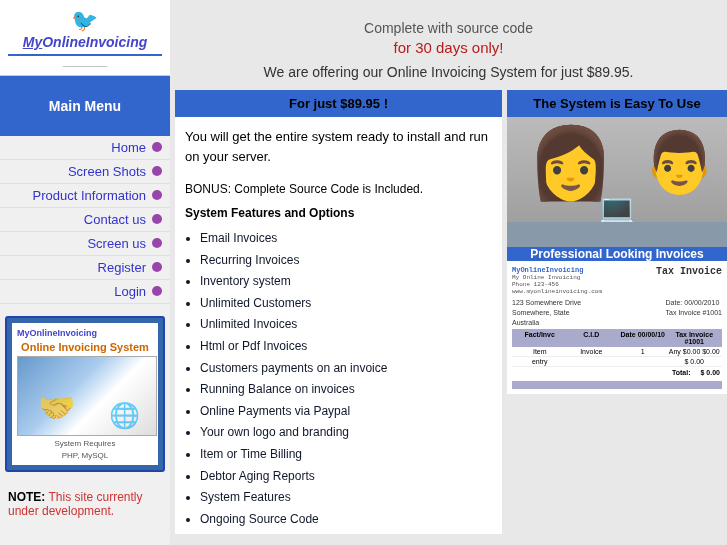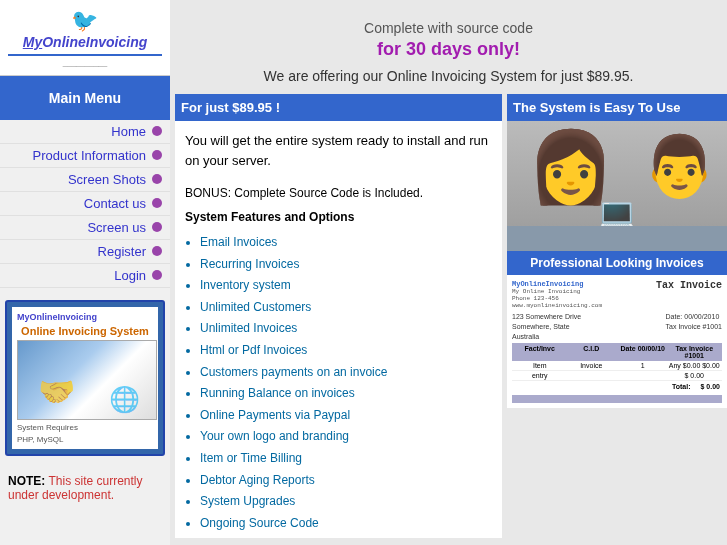--- a/index.html
+++ b/index.html
@@ -6,65 +6,65 @@
     body { font-family: Arial, sans-serif; font-size: 13px; background: #d0d0d0; width: 727px; min-height: 545px; overflow: hidden; }
     
     .main-container { display: flex; width: 727px; min-height: 545px; }
     
     
     .sidebar { width: 170px; min-height: 545px; background: #f0f0f0; flex-shrink: 0; }
     
     .logo-area { background: white; padding: 8px; text-align: center; border-bottom: 1px solid #ccc; }
     .logo-bird { color: #7799cc; font-size: 22px; }
     
-    .menu-header { background: #3366cc; color: white; text-align: center; padding: 14px; font-weight: bold; font-size: 14px; }
+    .menu-header { background: #3366cc; color: white; text-align: center; padding: 22px; font-weight: bold; font-size: 14px; }
     
     .menu-item { display: flex; align-items: center; justify-content: flex-end; padding: 4px 8px; border-bottom: 1px solid #e0e0e0; }
     .menu-item a { color: #3333cc; text-decoration: none; font-size: 13px; }
     .menu-dot { width: 10px; height: 10px; background: #9944aa; border-radius: 50%; margin-left: 6px; flex-shrink: 0; }
     
     .product-box { margin: 10px 5px; background: #3366aa; border: 2px solid #2244aa; padding: 5px; border-radius: 3px; }
     .product-box-inner { background: white; padding: 5px; }
     .product-box-logo { font-size: 9px; color: #3366cc; font-weight: bold; }
     .product-box-title { font-size: 11px; color: #cc6600; font-weight: bold; text-align: center; padding: 3px 0; }
     .product-box-img { width: 140px; height: 80px; background: linear-gradient(135deg, #6699cc 0%, #aaccee 40%, #ffffff 60%, #dddddd 100%); border: 1px solid #aaa; position: relative; overflow: hidden; }
     .product-box-img-hand { position: absolute; bottom: 10px; left: 20px; font-size: 30px; color: #cc8855; opacity: 0.7; }
     .product-box-img-globe { position: absolute; bottom: 5px; right: 15px; font-size: 25px; color: #4488cc; opacity: 0.6; }
-    .product-box-req { font-size: 8px; color: #555; text-align: left; margin-top: 3px; }
+    .product-box-req { font-size: 8px; color: #555; text-align: center; margin-top: 3px; }
     
     .note-area { padding: 8px; font-size: 12px; }
     .note-label { font-weight: bold; color: black; }
     .note-text { color: #cc3333; }
     
     
     .content { flex: 1; background: #e8e8e8; }
     
     .content-header { background: #e8e8e8; padding: 15px 20px 5px; text-align: center; }
     .main-title { font-size: 26px; color: #3366cc; font-weight: bold; }
     .subtitle1 { font-size: 14px; color: #555; margin-top: 5px; }
-    .subtitle2 { font-size: 18px; color: #a21caf; font-weight: bold; margin-top: 3px; }
+    .subtitle2 { font-size: 15px; color: #b91c1c; font-weight: normal; margin-top: 3px; }
     .subtitle3 { font-size: 14px; color: #333; margin-top: 8px; }
     
     .two-col { display: flex; margin-top: 5px; }
     
     
     .col-left { flex: 1; padding: 0 5px; }
     .col-right { width: 220px; flex-shrink: 0; }
     
-    .blue-header { background: #3366cc; color: #ffffff; text-align: left; padding: 6px; font-size: 13px; font-weight: bold; }
+    .blue-header { background: #3366cc; color: #000000; text-align: center; padding: 6px; font-size: 13px; font-weight: bold; }
     
     .offer-text { background: white; padding: 10px; font-size: 13px; line-height: 1.5; }
     
     .bonus-text { padding: 6px 10px; font-size: 12px; background: white; }
     .features-label { padding: 4px 10px; font-size: 12px; font-weight: bold; background: white; }
     
     .features-list { background: white; padding: 4px 10px 4px 25px; font-size: 12px; line-height: 1.8; list-style-type: disc; }
-    .features-list li { color: #0369a1; }
-    
-    .invoice-preview-header { background: #3366cc; color: white; text-align: center; padding: 5px; font-size: 12px; font-weight: bold; }
+    .features-list li { color: #0f172a; }
+    
+    .invoice-preview-header { background: #3366cc; color: white; text-align: center; font-size: 12px; font-weight: bold; }
     .invoice-preview { background: white; padding: 5px; font-size: 8px; width: 220px; }
     .invoice-logo-row { display: flex; justify-content: space-between; align-items: flex-start; margin-bottom: 3px; font-family: Liberation Mono, monospace; }
     .invoice-logo-small { font-size: 7px; color: #3366cc; font-weight: bold; }
     .invoice-title-small { font-size: 10px; font-weight: bold; color: #333; }
     .invoice-details { display: flex; justify-content: space-between; margin-bottom: 2px; }
     .invoice-col { font-size: 7px; color: #333; line-height: 1.4; }
     .invoice-table-header { display: flex; background: #aaaacc; font-size: 7px; padding: 2px; }
     .invoice-table-header span { flex: 1; text-align: center; font-weight: bold; }
     .invoice-table-row { display: flex; font-size: 7px; padding: 1px 2px; border-bottom: 1px solid #eee; }
     .invoice-table-row span { flex: 1; text-align: center; }
@@ -89,25 +89,25 @@
       <div style="font-size:8px; color:#888; border-top:2px solid #3366cc; margin-top:3px; padding-top:2px;">__________</div>
     </div>
 
     <div class="menu-header">Main Menu</div>
 
     <div class="menu-item">
       <a href="#">Home</a>
       <div class="menu-dot"></div>
     </div>
     <div class="menu-item">
+      <a href="#">Screen Shots</a>
+      <div class="menu-dot"></div>
+    </div>
+    <div class="menu-item">
       <a href="#">Product Information</a>
-      <div class="menu-dot"></div>
-    </div>
-    <div class="menu-item">
-      <a href="#">Screen Shots</a>
       <div class="menu-dot"></div>
     </div>
     <div class="menu-item">
       <a href="#">Contact us</a>
       <div class="menu-dot"></div>
     </div>
     <div class="menu-item">
       <a href="#">Screen us</a>
       <div class="menu-dot"></div>
     </div>
@@ -161,21 +161,21 @@
           <li>Inventory system</li>
           <li>Unlimited Customers</li>
           <li>Unlimited Invoices</li>
           <li>Html or Pdf Invoices</li>
           <li>Customers payments on an invoice</li>
           <li>Running Balance on invoices</li>
           <li>Online Payments via Paypal</li>
           <li>Your own logo and branding</li>
           <li>Item or Time Billing</li>
           <li>Debtor Aging Reports</li>
-          <li>System Upgrades</li>
+          <li>System Features</li>
           <li>Ongoing Source Code</li>
         </ul>
       </div>
 
       <div class="col-right">
         <div class="blue-header">The System is Easy To Use</div>
 
         <div class="right-col-image">
           <div style="width:100%;height:100%;background:linear-gradient(to bottom,#bbbbbb,#999999);position:relative;">
             <span style="position:absolute;left:20px;top:5px;font-size:70px;color:#555;">👩</span>

